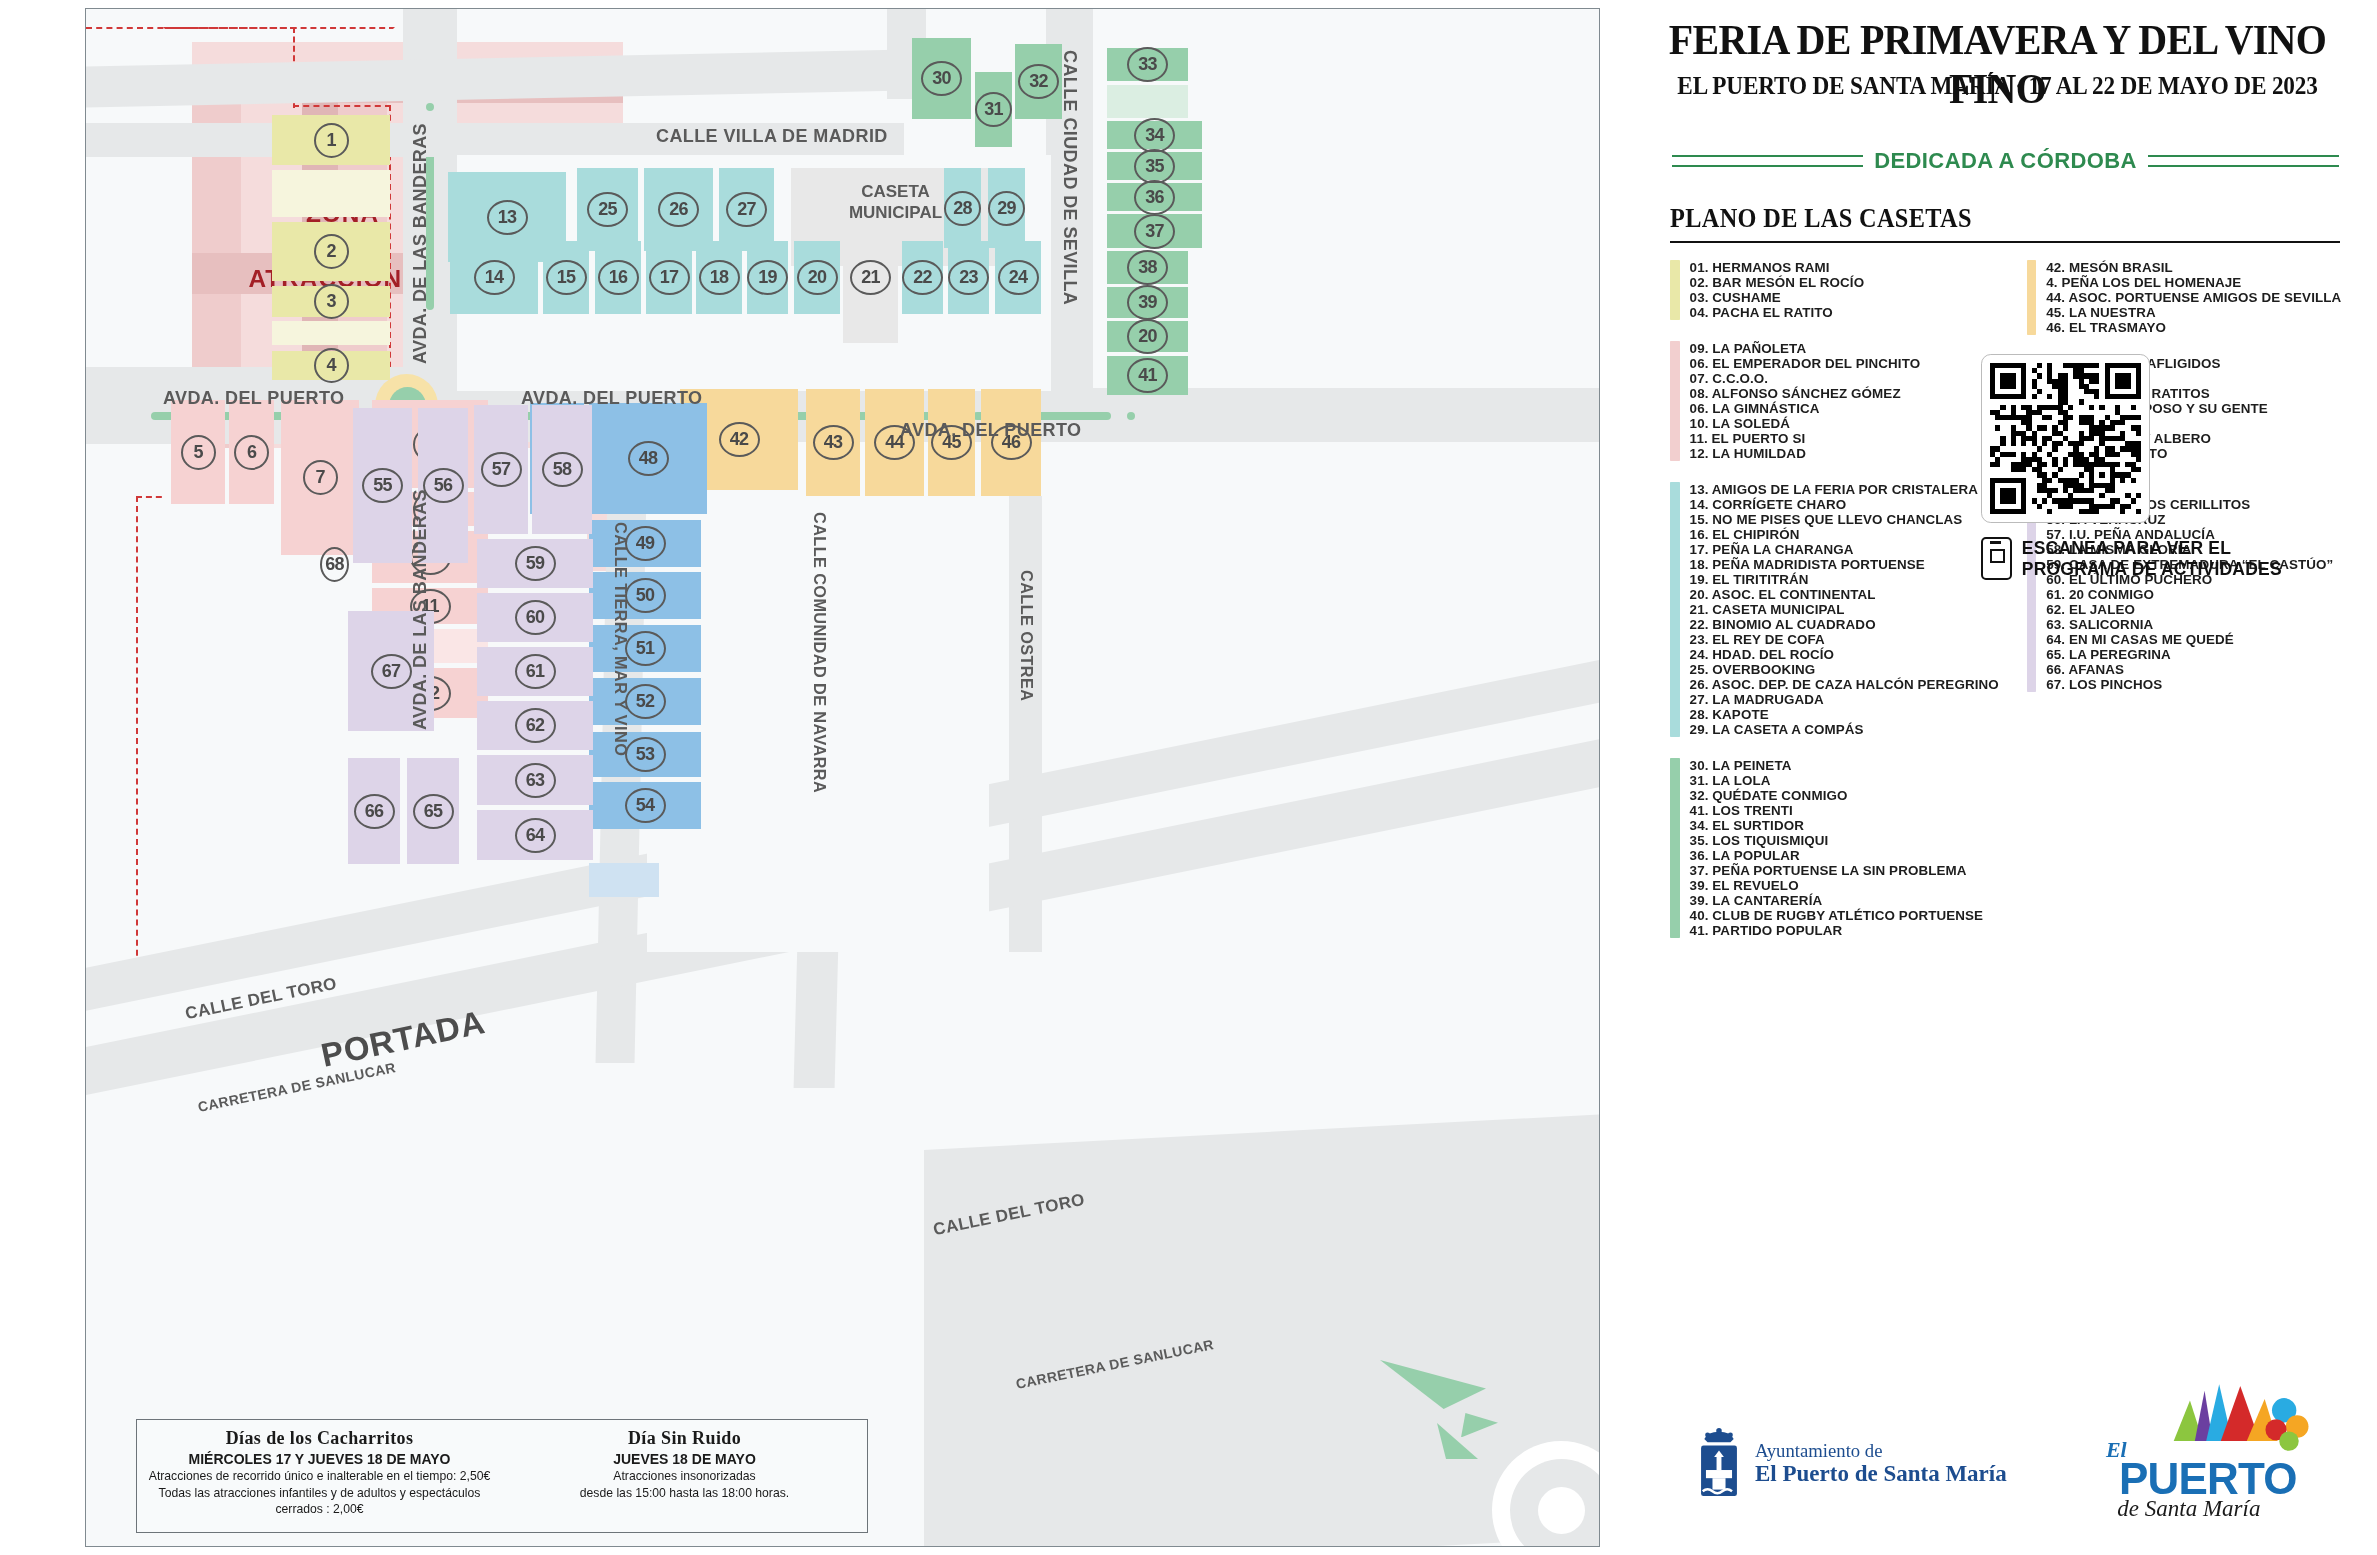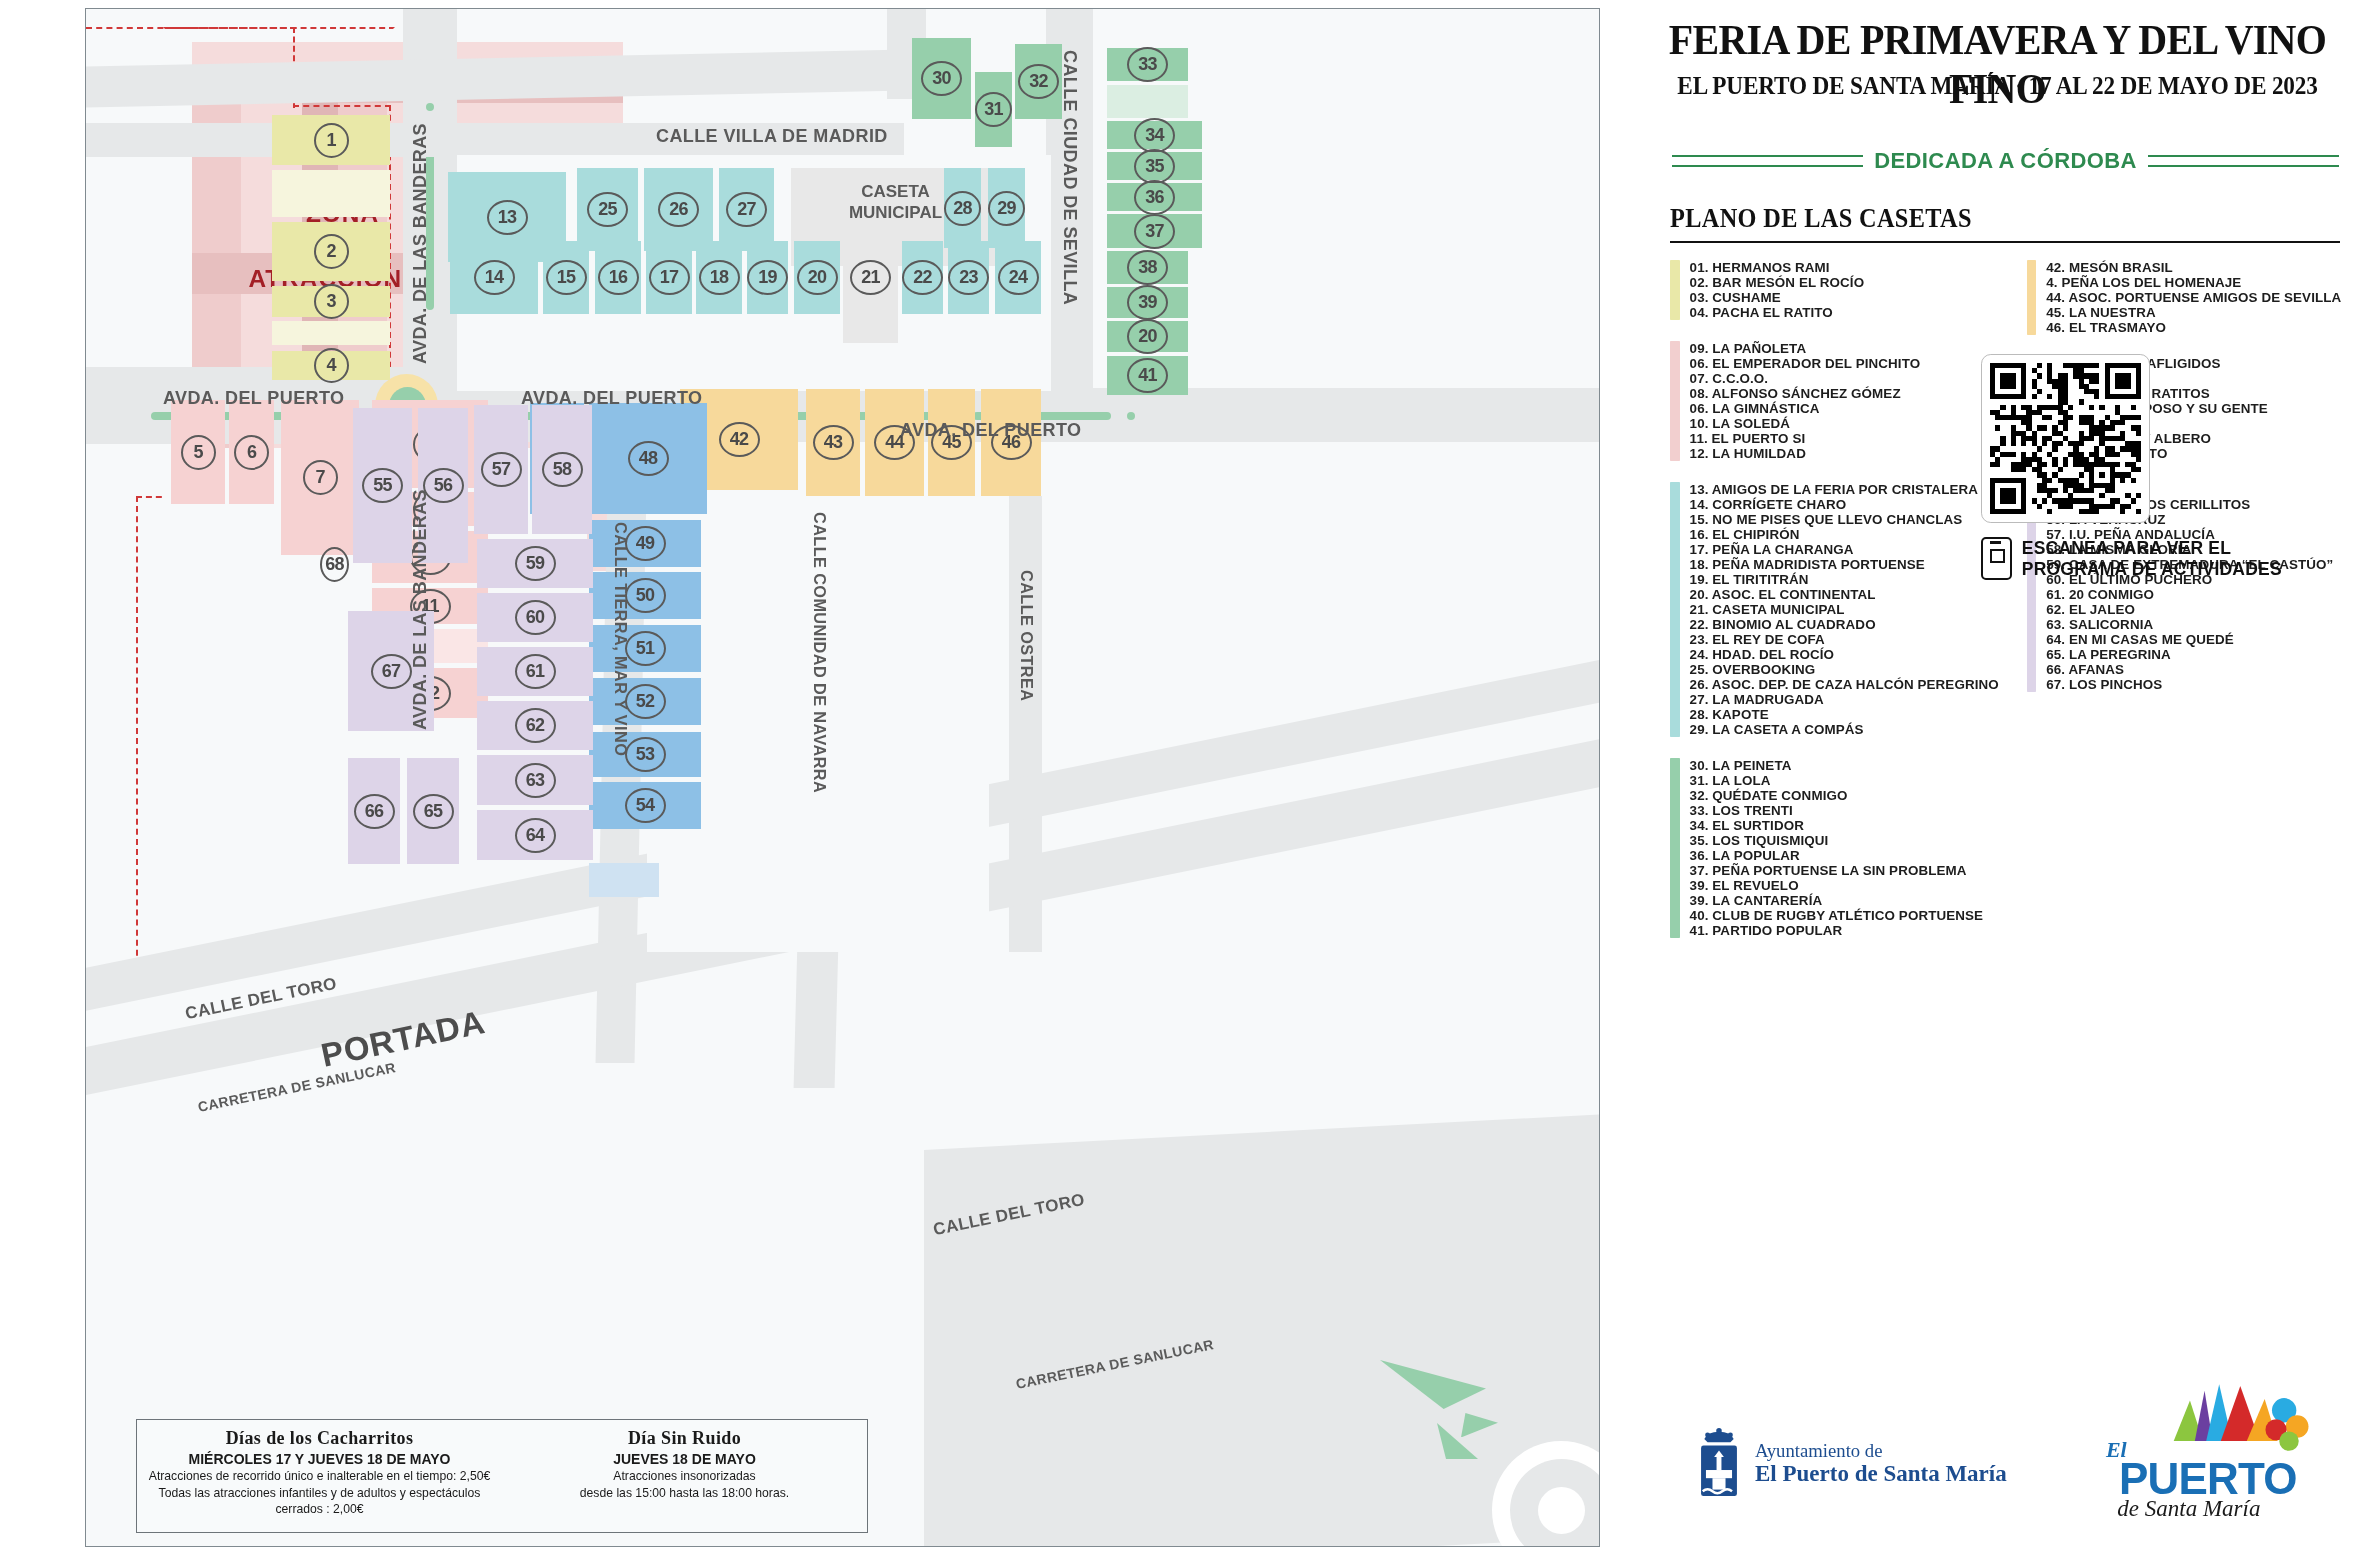--- a/index.html
+++ b/index.html
@@ -508,21 +508,21 @@
               <div class="litem">28. KAPOTE</div>
               <div class="litem">29. LA CASETA A COMPÁS</div>
             </div>
           </div>
           <div class="lgroup">
             <div class="lbar" style="background: rgb(150, 207, 171);"></div>
             <div class="litems">
               <div class="litem">30. LA PEINETA</div>
               <div class="litem">31. LA LOLA</div>
               <div class="litem">32. QUÉDATE CONMIGO</div>
-              <div class="litem">33. LOS TRENTI</div>
+              <div class="litem">41. LOS TRENTI</div>
               <div class="litem">34. EL SURTIDOR</div>
               <div class="litem">35. LOS TIQUISMIQUI</div>
               <div class="litem">36. LA POPULAR</div>
               <div class="litem">37. PEÑA PORTUENSE LA SIN PROBLEMA</div>
               <div class="litem">39. EL REVUELO</div>
               <div class="litem">39. LA CANTARERÍA</div>
               <div class="litem">40. CLUB DE RUGBY ATLÉTICO PORTUENSE</div>
               <div class="litem">41. PARTIDO POPULAR</div>
             </div>
           </div>

